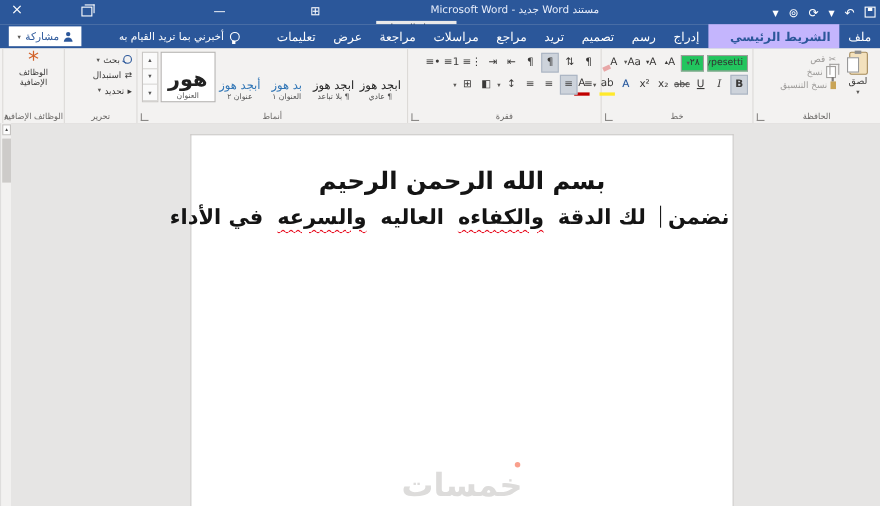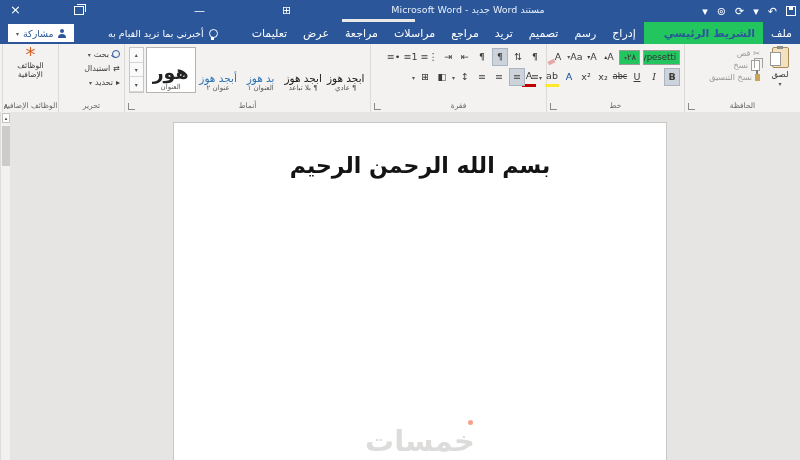--- a/index.html
+++ b/index.html
@@ -17,21 +17,21 @@
   .win-ctrl{position:absolute;top:3px;color:#fff;font-size:11px;line-height:15px;}
   .wc-display{left:282px;}
   .wc-min{left:194px;}
   .wc-restore{left:74px;top:6px;width:8px;height:7px;border:1px solid #fff;}
   .wc-restore::after{content:"";position:absolute;top:-3px;left:2px;width:8px;height:7px;border:1px solid #fff;border-bottom:none;border-left:none;}
   .wc-close{left:10px;font-size:13px;top:2px;}
 
   
   .tabrow{position:absolute;top:22px;left:0;width:800px;height:22px;background:#2b579a;display:flex;direction:rtl;align-items:stretch;}
   .tab{color:#fff;font-size:11px;padding:5px 8px 0;white-space:nowrap;}
-  .tab.active{background:#22c55e;color:#2b579a;font-weight:bold;padding-left:20px;}
+  .tab.active{background:#c4b5fd;color:#2b579a;font-weight:bold;padding-left:20px;}
   .tellme{display:flex;align-items:center;gap:5px;color:#fff;font-size:9.5px;margin-right:26px;white-space:nowrap;}
   .bulb{width:7px;height:7px;border:1px solid #fff;border-radius:50%;position:relative;display:inline-block;}
   .bulb::after{content:"";position:absolute;top:7px;left:1px;width:3px;height:3px;background:#fff;}
   .share-btn{position:absolute;left:8px;top:2px;height:14px;background:#fff;color:#2b579a;font-size:9.5px;display:flex;align-items:center;gap:4px;padding:2px 8px;}
   .person{width:8px;height:9px;position:relative;display:inline-block;}
   .person::before{content:"";position:absolute;top:0;left:2px;width:4px;height:4px;border-radius:50%;background:#2b579a;}
   .person::after{content:"";position:absolute;bottom:0;left:0;width:8px;height:4px;border-radius:4px 4px 0 0;background:#2b579a;}
 
   
   .ribbon{position:absolute;top:44px;left:0;width:800px;height:68px;background:#f3f2f1;border-bottom:1px solid #d2d0ce;display:flex;direction:rtl;}
@@ -335,18 +335,26 @@
 
   <div class="docarea">
     <div class="vscroll">
       <div class="vs-btn">▴</div>
       <div class="vs-thumb"></div>
     </div>
 
     <div class="page">
       <div class="doc-text">
         <div class="line1">بسم الله الرحمن الرحيم</div>
+        <div class="line2">
+          <span>نضمن</span><span class="caret"></span>
+          <span>لك الدقة</span>
+          <span class="sq">والكفاءه</span>
+          <span>العاليه</span>
+          <span class="sq">والسرعه</span>
+          <span>في الأداء</span>
+        </div>
       </div>
       <div class="watermark"><span class="wm-dot"></span><span>خمسات</span></div>
     </div>
   </div>
 
 </div>
 
 </body></html>

